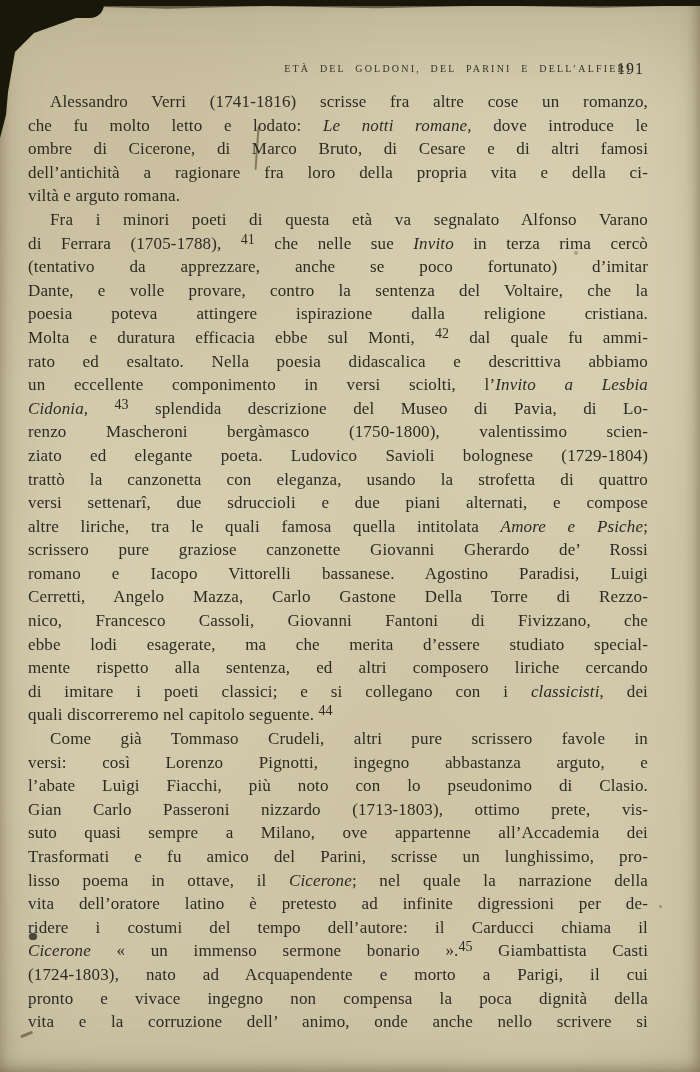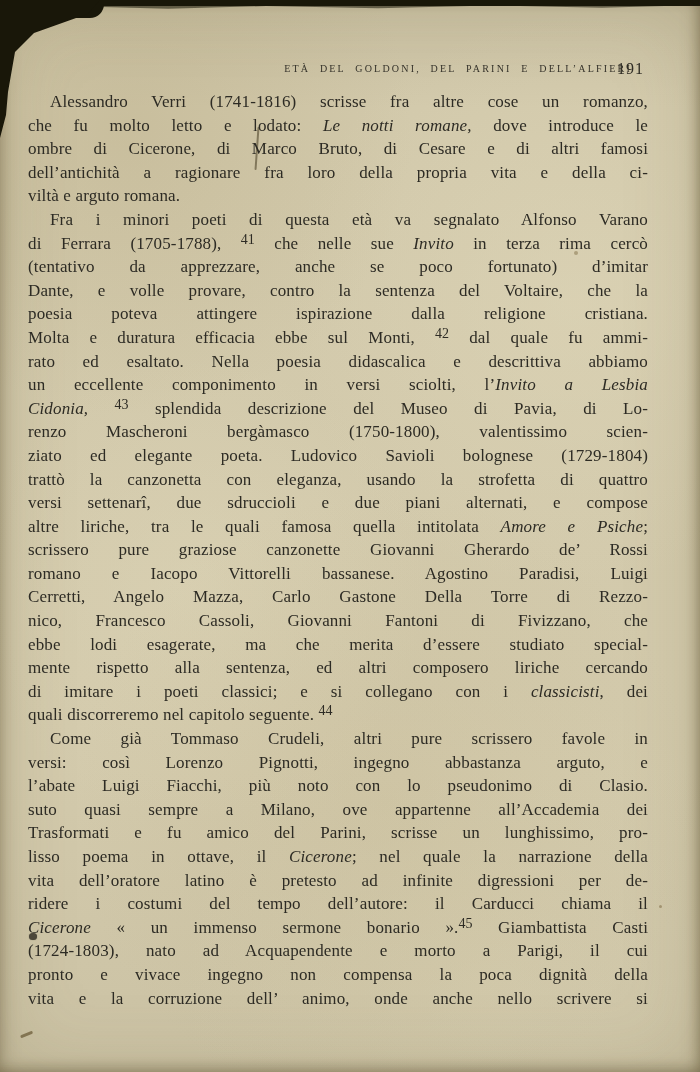--- a/index.html
+++ b/index.html
@@ -110,20 +110,21 @@
         <div class="line"><span>nico, Francesco Cassoli, Giovanni Fantoni di Fivizzano, che</span></div>
         <div class="line"><span>ebbe lodi esagerate, ma che merita d’essere studiato special-</span></div>
         <div class="line"><span>mente rispetto alla sentenza, ed altri composero liriche cercando</span></div>
         <div class="line"><span>di imitare i poeti classici; e si collegano con i </span><span class="it">classicisti</span><span>, dei</span></div>
         <div class="line nojust"><span>quali discorreremo nel capitolo seguente. </span><span class="sup">44</span></div>
       </div>
       <div>
         <div class="line indent"><span>Come già Tommaso Crudeli, altri pure scrissero favole in</span></div>
         <div class="line"><span>versi: così Lorenzo Pignotti, ingegno abbastanza arguto, e</span></div>
         <div class="line"><span>l’abate Luigi Fiacchi, più noto con lo pseudonimo di Clasio.</span></div>
+        <div class="line"><span>Gian Carlo Passeroni nizzardo (1713-1803), ottimo prete, vis-</span></div>
         <div class="line"><span>suto quasi sempre a Milano, ove appartenne all’Accademia dei</span></div>
         <div class="line"><span>Trasformati e fu amico del Parini, scrisse un lunghissimo, pro-</span></div>
         <div class="line"><span>lisso poema in ottave, il </span><span class="it">Cicerone</span><span>; nel quale la narrazione della</span></div>
         <div class="line"><span>vita dell’oratore latino è pretesto ad infinite digressioni per de-</span></div>
         <div class="line"><span>ridere i costumi del tempo dell’autore: il Carducci chiama il</span></div>
         <div class="line"><span class="it">Cicerone</span><span> « un immenso sermone bonario ».</span><span class="sup">45</span><span> Giambattista Casti</span></div>
         <div class="line"><span>(1724-1803), nato ad Acquapendente e morto a Parigi, il cui</span></div>
         <div class="line"><span>pronto e vivace ingegno non compensa la poca dignità della</span></div>
         <div class="line"><span>vita e la corruzione dell’ animo, onde anche nello scrivere si</span></div>
       </div>

